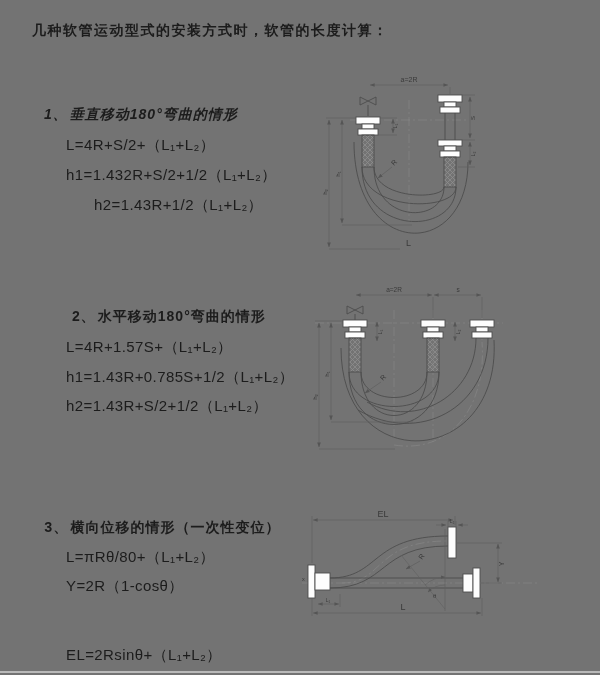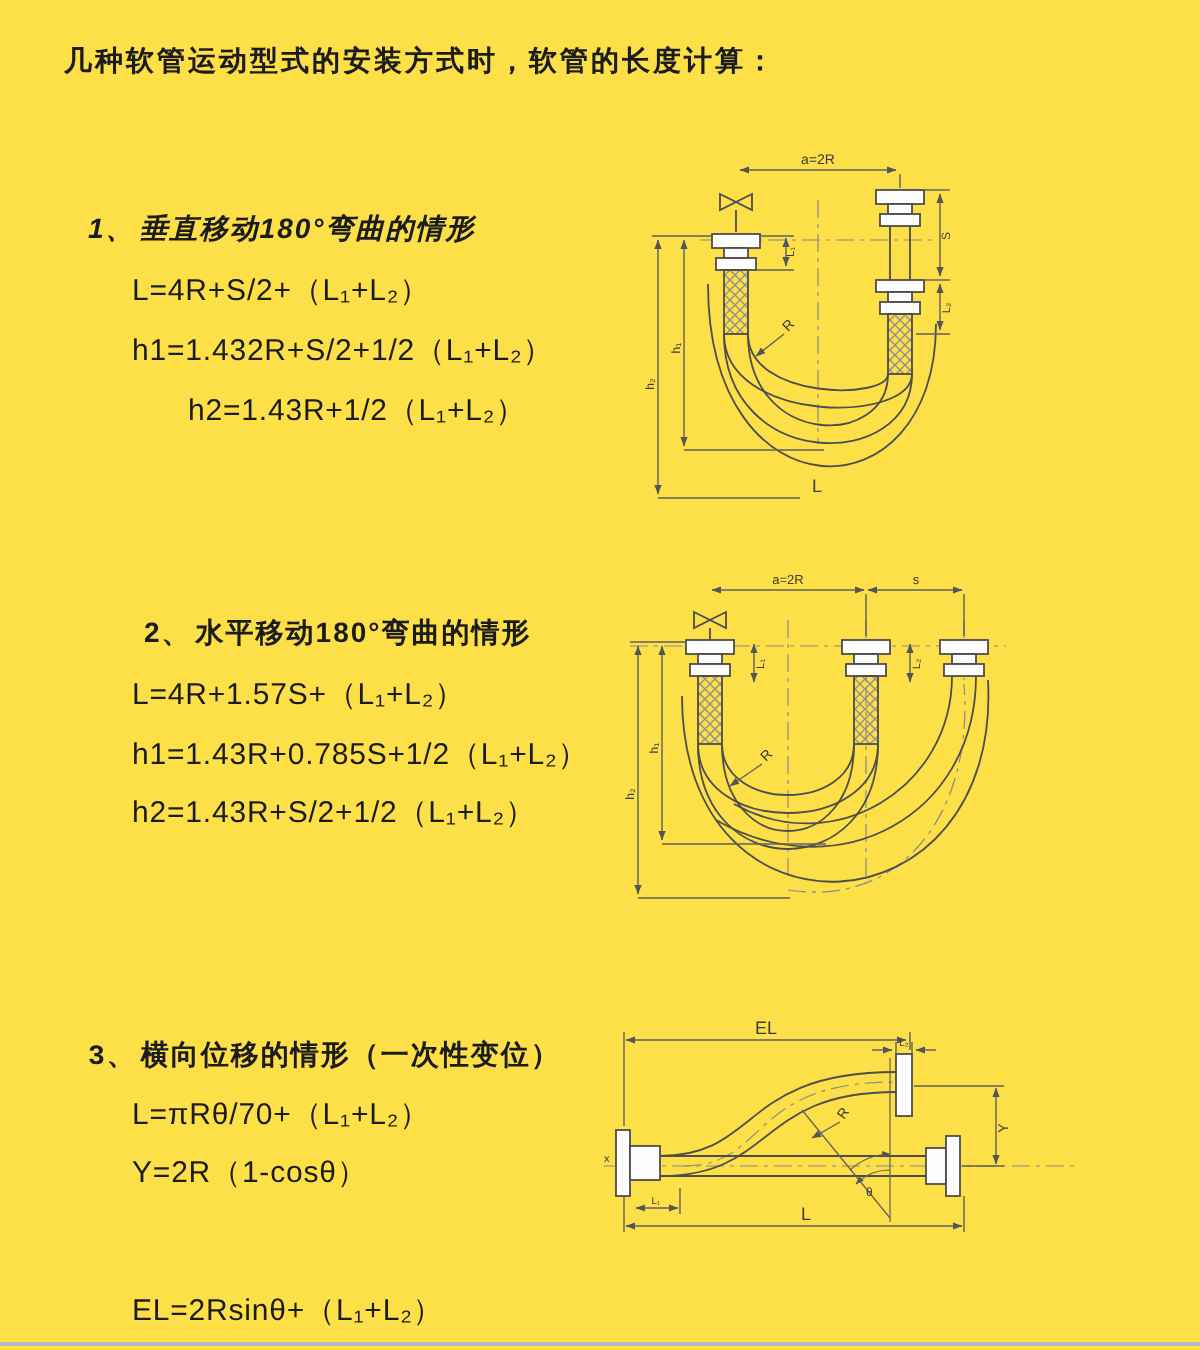--- a/index.html
+++ b/index.html
@@ -1,17 +1,17 @@
 <!DOCTYPE html>
 <html><head>
 <meta charset="utf-8">
 <style>
   html,body { margin:0; padding:0; background:#ffffff; }
   #page {
-    position:relative; width:600px; height:675px; background:#fde047;
+    position:relative; width:600px; height:675px; background:#737373;
     font-family:"Liberation Sans","DejaVu Sans",sans-serif; color:#1c1c1c;
     overflow:hidden;
   }
   .title {
     position:absolute; left:32px; top:22px;
     font-size:14px; font-weight:bold; letter-spacing:1.5px;
   }
   .sec-head {
     position:absolute; font-size:14px; font-weight:bold; letter-spacing:1px;
     white-space:nowrap;
@@ -195,21 +195,21 @@
     <text font-size="5.5" text-anchor="middle" transform="translate(87,50) rotate(-90)">L₁</text>
     <text font-size="5.5" text-anchor="middle" transform="translate(165,50) rotate(-90)">L₂</text>
     <text font-size="6" text-anchor="middle" transform="translate(34,92) rotate(-90)">h₁</text>
     <text font-size="6" text-anchor="middle" transform="translate(22,115) rotate(-90)">h₂</text>
     <text font-size="7" transform="translate(88,99) rotate(-45)">R</text>
   </svg>
 
   <div class="sec-head" style="left:44px; top:519px;font-family:Liberation Mono, monospace;">
     <span>3、</span><span>横向位移的情形（一次性变位）</span>
   </div>
-  <div class="formula" style="left:66px; top:548px;">L=πRθ/70+（L₁+L₂）</div>
+  <div class="formula" style="left:66px; top:548px;">L=πRθ/80+（L₁+L₂）</div>
   <div class="formula" style="left:66px; top:577px;">Y=2R（1-cosθ）</div>
   <div class="formula" style="left:66px; top:605px;margin-top:41px;">EL=2Rsinθ+（L₁+L₂）</div>
 
   <svg class="diagram" style="left:300px; top:498px;" width="295" height="155" viewBox="0 0 295 155">
     <defs>
       <marker id="m3" viewBox="0 0 8 8" refX="7.5" refY="4" markerWidth="7" markerHeight="7" orient="auto-start-reverse">
         <path d="M0,1 L8,4 L0,7 Z" fill="#555"></path>
       </marker>
     </defs>
 

